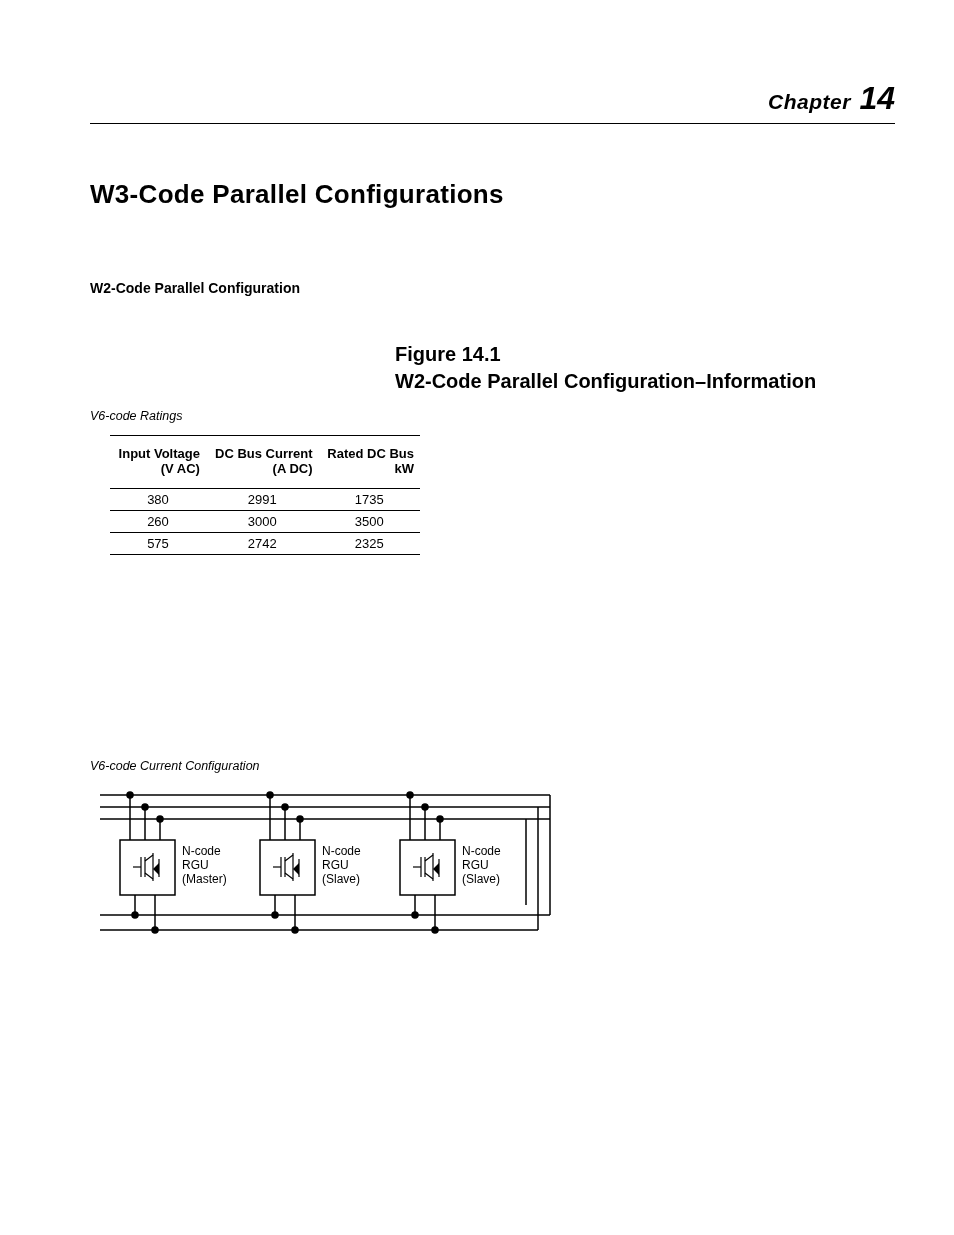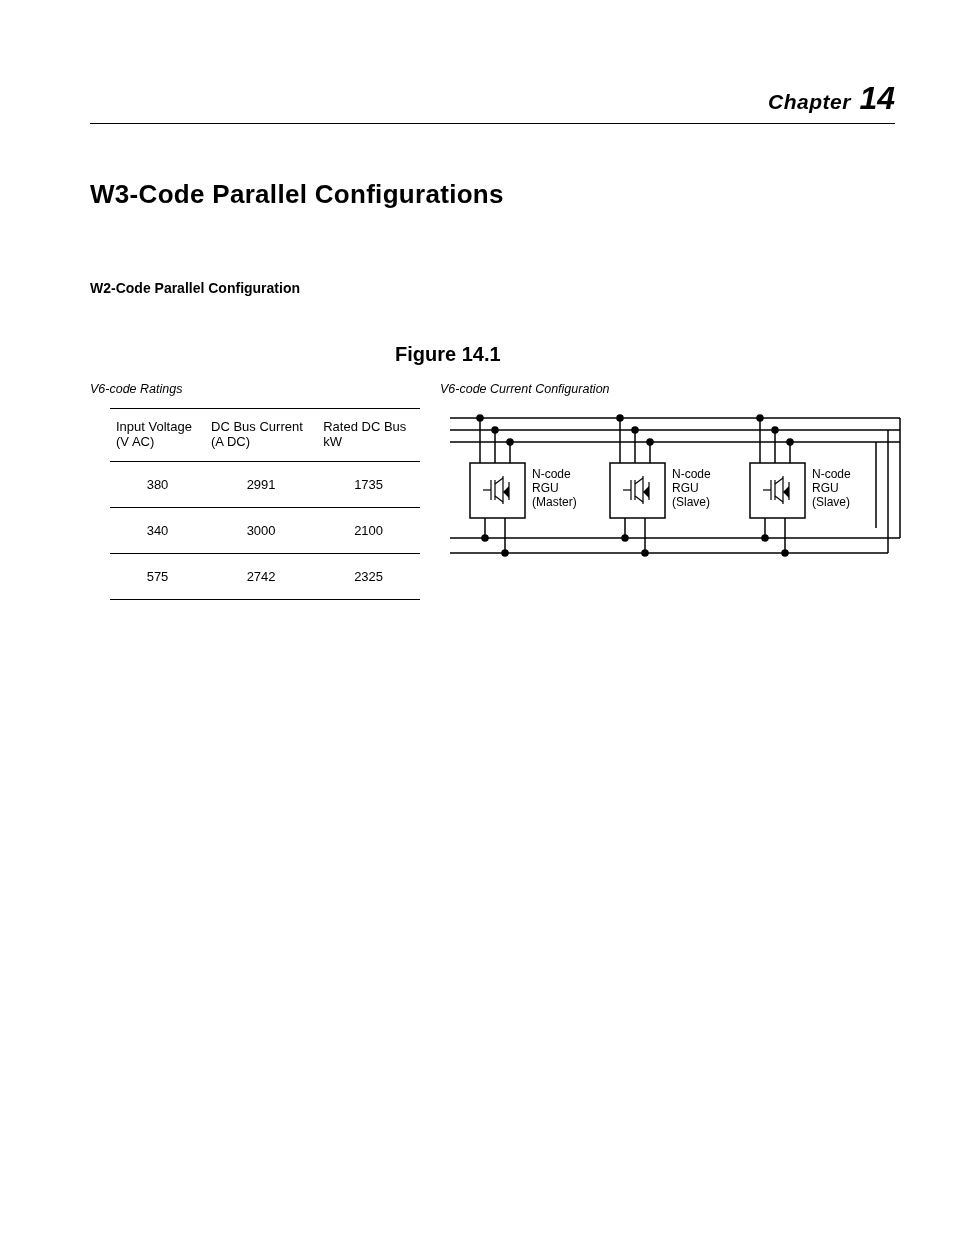--- a/index.html
+++ b/index.html
@@ -47,20 +47,21 @@
   .fig-caption {
     font-family: "Arial Narrow", Arial, sans-serif;
     font-weight: 700;
     font-size: 20px;
     line-height: 1.35;
     margin: 0 0 14px 0;
   }
   .two-col {
     display: flex;
     align-items: flex-start;
+    flex-direction: column;
   }
   .left {
     width: 350px;
     flex: 0 0 350px;
   }
   .right {
     flex: 1 1 auto;
   }
   .subhead {
     font-family: Arial, sans-serif;
@@ -69,30 +70,30 @@
     margin: 0 0 12px 0;
   }
   table.ratings {
     border-collapse: collapse;
     font-family: "Arial Narrow", Arial, sans-serif;
     font-size: 13px;
     width: 310px;
     margin-left: 20px;
   }
   table.ratings th {
-    font-weight: 400;
-    text-align: left;
+    font-weight: 700;
+    text-align: right;
     padding: 11px 6px;
     border-top: 1.5px solid #000;
     border-bottom: 1px solid #000;
     line-height: 1.15;
   }
   table.ratings td {
     text-align: center;
-    padding: 15px 6px;
+    padding: 3px 6px;
     border-bottom: 0.75px solid #000;
   }
   table.ratings tr:last-child td {
     border-bottom: 1.5px solid #000;
   }
   .diagram-wrap {
     margin-top: 10px;
   }
   .diagram-wrap svg { display: block; }
 </style>
@@ -107,20 +108,21 @@
   </div>
   <hr class="rule">
 
   <h1 class="title">W3-Code Parallel Configurations</h1>
 
   <h2 class="section-h">W2-Code Parallel Configuration</h2>
 
   <div style="margin-left:305px;">
     <p class="fig-caption">
       <span>Figure 14.1</span><br>
+      <span>W2-Code Parallel Configuration–Information</span>
     </p>
   </div>
 
   <div class="two-col">
 
     <div class="left">
       <p class="subhead">V6-code Ratings</p>
 
       <table class="ratings">
         <thead>
@@ -139,23 +141,23 @@
             </th>
           </tr>
         </thead>
         <tbody>
           <tr>
             <td>380</td>
             <td>2991</td>
             <td>1735</td>
           </tr>
           <tr>
-            <td>340</td>
+            <td>260</td>
             <td>3000</td>
-            <td>2100</td>
+            <td>3500</td>
           </tr>
           <tr>
             <td>575</td>
             <td>2742</td>
             <td>2325</td>
           </tr>
         </tbody>
       </table>
     </div>
 

